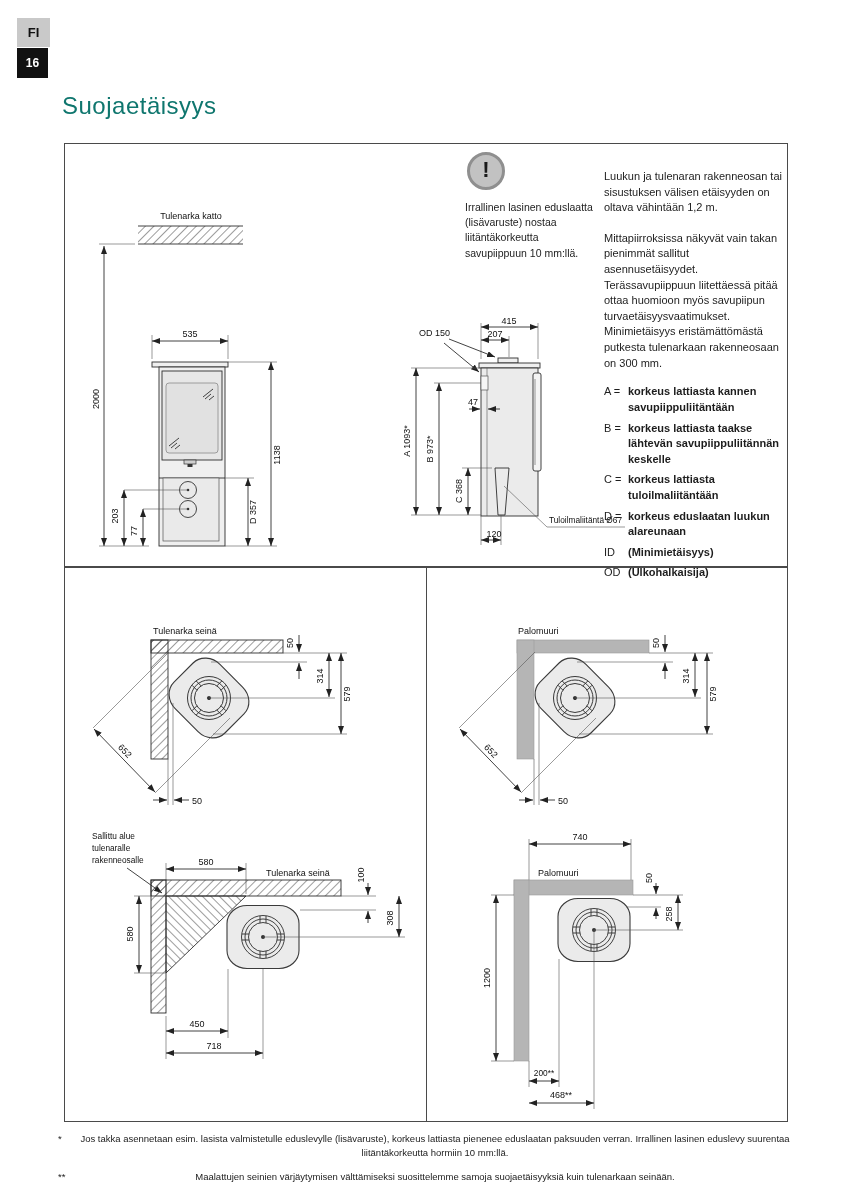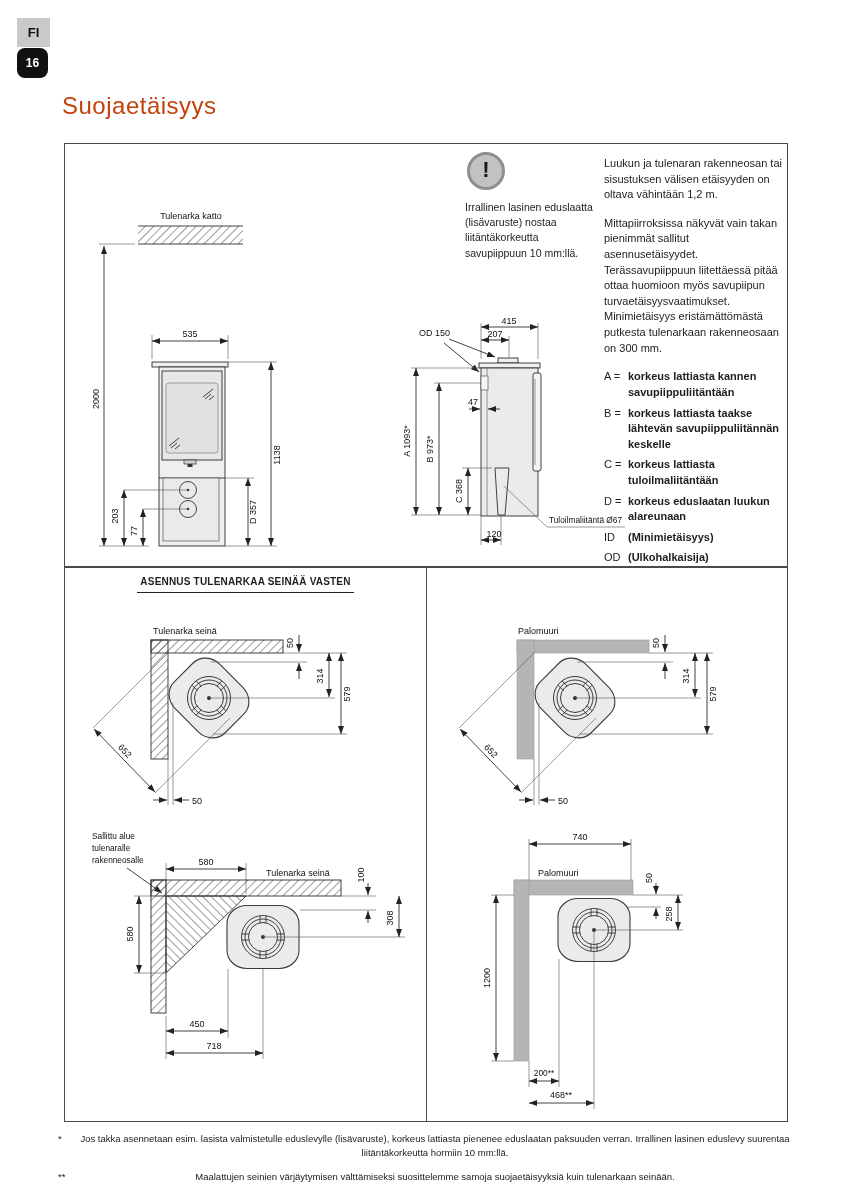--- a/index.html
+++ b/index.html
@@ -1,31 +1,31 @@
 <!DOCTYPE html>
 <html><head>
 <meta charset="utf-8">
 <style>
   html,body{margin:0;padding:0;background:#fff;}
   body{font-family:"Liberation Sans",sans-serif;color:#1f1f1f;}
   .page{position:relative;width:848px;height:1200px;background:#fff;overflow:hidden;}
   .lang-tab{position:absolute;left:17px;top:18px;width:33px;height:29px;background:#c9c9c9;
     color:#111;font-weight:bold;font-size:13px;text-align:center;line-height:29px;}
   .page-num{position:absolute;left:17px;top:48px;width:31px;height:30px;background:#111;
-    color:#fff;font-weight:bold;font-size:12px;text-align:center;line-height:30px;border-radius:8px;}
-  .title{position:absolute;left:62px;top:92px;font-size:24px;font-weight:400;color:#c2410c;letter-spacing:.5px;}
+    color:#fff;font-weight:bold;font-size:12px;text-align:center;line-height:30px;}
+  .title{position:absolute;left:62px;top:92px;font-size:24px;font-weight:400;color:#0f766e;letter-spacing:.5px;}
   .main-box{position:absolute;left:64px;top:143px;width:722px;height:977px;border:1.5px solid #4a4a4a;}
   .h-divider{position:absolute;left:0;right:0;top:422px;border-top:2px solid #4a4a4a;}
   .v-divider{position:absolute;left:361px;top:424px;bottom:0;border-left:1.5px solid #4a4a4a;}
   .warn-block{position:absolute;left:400px;top:8px;width:145px;}
   .warn-icon{width:32px;height:32px;margin-left:2px;border-radius:50%;background:#c2c2c2;
     border:3px solid #8f8f8f;color:#1a1a1a;font-weight:bold;font-size:22px;text-align:center;line-height:30px;}
   .warn-text{margin-top:10px;width:130px;font-size:10.5px;line-height:1.45;color:#222;}
   .text-col{position:absolute;left:539px;top:10px;width:178px;font-size:11px;line-height:1.42;color:#1d1d1d;}
-  .text-col p{margin:2px 0 13px 0;}
+  .text-col p{margin:15px 0 13px 0;}
   .legend{margin-top:2px;}
   .legend-row{display:flex;margin-bottom:5px;}
   .legend-key{width:24px;flex-shrink:0;}
   .legend-text{flex:1;font-weight:bold;}
   .col-header{position:absolute;top:432px;width:361px;text-align:center;font-size:10px;font-weight:bold;letter-spacing:.2px;}
   .col-header span{display:inline-block;border-bottom:1px solid #222;padding:0 3px 5px 3px;}
   .footnotes{position:absolute;left:58px;top:1132px;right:56px;font-size:9.5px;line-height:1.5;color:#222;}
   .fn-row{display:flex;margin-bottom:9px;}
   .fn-mark{width:20px;flex-shrink:0;}
   .fn-text{flex:1;text-align:center;}
@@ -192,23 +192,20 @@
         <div class="legend-row">
           <span class="legend-key">OD</span>
             <span class="legend-text">(Ulkohalkaisija)</span>
         </div>
       </div>
     </div>
 
     <div class="h-divider"></div>
     <div class="v-divider"></div>
 
-    <div class="col-header" style="left:0;">
-      <span>ASENNUS TULENARKAA SEINÄÄ VASTEN</span>
-    </div>
 
     <svg width="330" height="200" style="left:24px;top:475px;" viewBox="0 0 330 200">
       <text x="64" y="15">Tulenarka seinä</text>
       <rect x="62" y="21" width="132" height="13" fill="url(#hp1)" stroke="#2e2e2e" stroke-width="0.9"></rect>
       <rect x="62" y="21" width="17" height="119" fill="url(#hp1)" stroke="#2e2e2e" stroke-width="0.9"></rect>
       <use href="#stoveTop" transform="translate(120,79) rotate(45)"></use>
       <line x1="120" y1="79" x2="246" y2="79" class="t"></line>
       <line x1="194" y1="34" x2="258" y2="34" class="t"></line>
       <line x1="122" y1="43" x2="218" y2="43" class="t"></line>
       <line x1="124" y1="115" x2="258" y2="115" class="t"></line>

